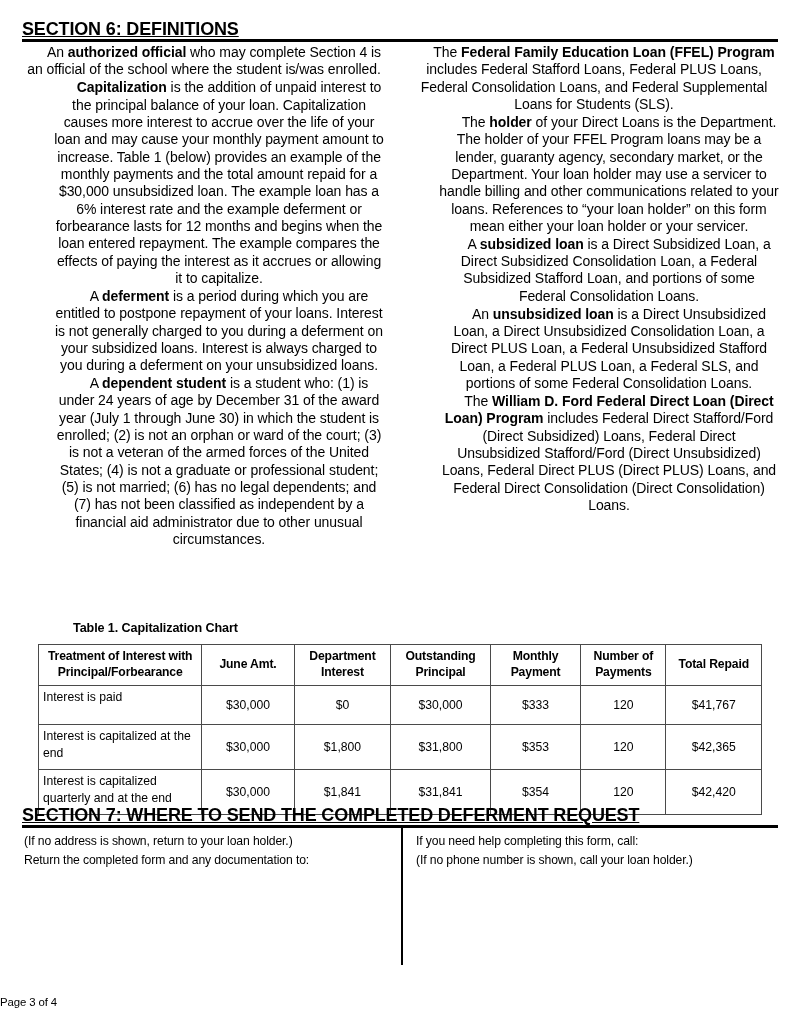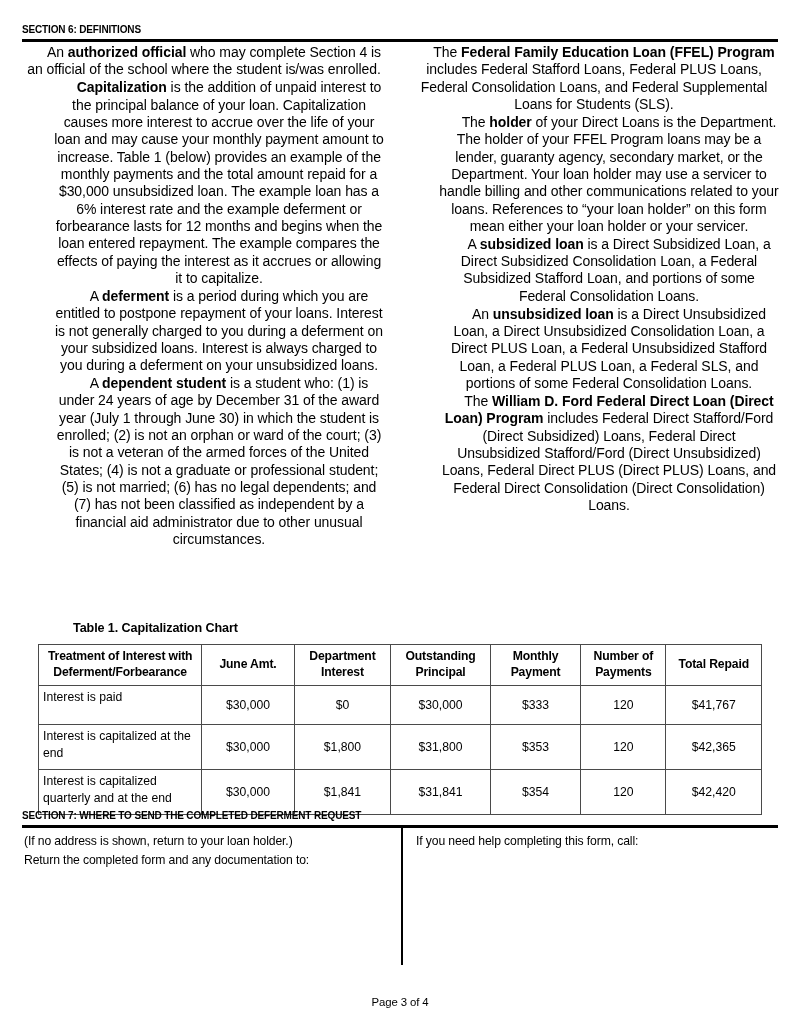--- a/index.html
+++ b/index.html
@@ -22,25 +22,26 @@
     width: 800px;
     height: 1035px;
     overflow: hidden;
   }
 
   
   .section-head {
     position: absolute;
     left: 22px;
     width: 756px;
-    font-size: 10px;
+    font-size: 18px;
     font-weight: bold;
     letter-spacing: -0.15px;
     line-height: 15px;
     white-space: nowrap;
+    text-decoration: underline;
   }
   .section-rule {
     position: absolute;
     left: 22px;
     width: 756px;
     height: 3px;
     background: #000;
   }
 
   
@@ -126,21 +127,20 @@
     width: 2.2px;
     height: 137px;
     background: #000;
   }
 
   .footer {
     position: absolute;
     left: 0;
     top: 996px;
     width: 800px;
-    text-align: center;
     font-size: 11.4px;
     letter-spacing: -0.01em;
   }
 </style>
 </head>
 <body>
 
 <div class="page">
 
   <div class="section-head" style="top:22px;">SECTION 6: DEFINITIONS</div>
@@ -186,21 +186,21 @@
       <col style="width:159px">
       <col style="width:90px">
       <col style="width:94px">
       <col style="width:97px">
       <col style="width:88px">
       <col style="width:83px">
       <col style="width:93px">
     </colgroup>
     <thead>
       <tr>
-        <th class="th-first">Treatment of Interest with Deferment/Forbearance</th>
+        <th class="th-first">Treatment of Interest with Principal/Forbearance</th>
         <th>June Amt.</th>
         <th>Department Interest</th>
         <th>Outstanding Principal</th>
         <th>Monthly Payment</th>
         <th>Number of Payments</th>
         <th>Total Repaid</th>
       </tr>
     </thead>
     <tbody>
       <tr class="r1">
@@ -238,17 +238,18 @@
 
   <div class="s7-divider"></div>
 
   <div class="s7-body s7-left">
     <div>(If no address is shown, return to your loan holder.)</div>
     <div>Return the completed form and any documentation to:</div>
   </div>
 
   <div class="s7-body s7-right">
     <div>If you need help completing this form, call:</div>
+    <div>(If no phone number is shown, call your loan holder.)</div>
   </div>
 
   <div class="footer">Page 3 of 4</div>
 
 </div>
 
 </body></html>

